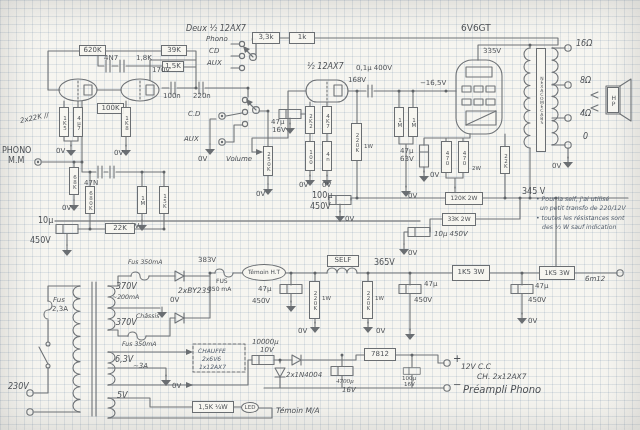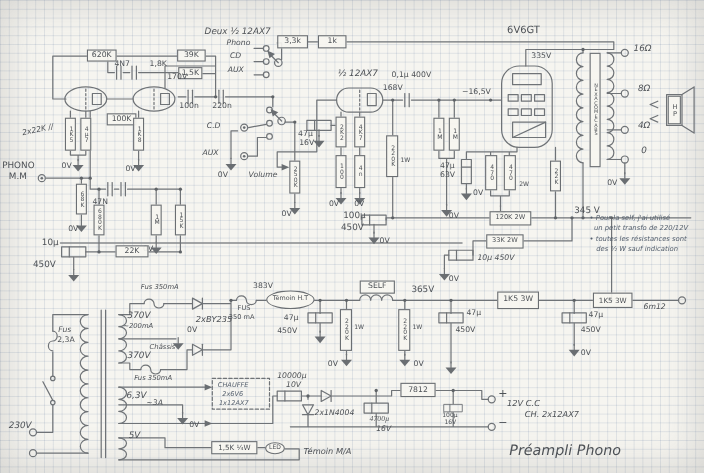--- a/index.html
+++ b/index.html
@@ -408,21 +408,21 @@
     <div class="lbl k-note" style="left: 542px; top: 224px;">des ½ W sauf indication</div>
     <div class="lbl k-res" style="left: 452px; top: 265px; width: 38px; height: 16px; font-size: 7px;">1K5 3W</div>
     <div class="lbl k-res" style="left: 539px; top: 266px; width: 36px; height: 14px; font-size: 6.5px;">1K5 3W</div>
     <div class="lbl k-t" style="left: 625px; top: 264px; font-size: 8px; padding-left: 36px;">HT</div>
     <div class="lbl k-t" style="left: 585px; top: 276px; font-size: 7px; font-style: italic;">6m12</div>
     <div class="lbl k-t" style="left: 424px; top: 281px; font-size: 7px;">47µ</div>
     <div class="lbl k-t" style="left: 414px; top: 297px; font-size: 7px;">450V</div>
     <div class="lbl k-t" style="left: 535px; top: 283px; font-size: 7px;">47µ</div>
     <div class="lbl k-t" style="left: 528px; top: 297px; font-size: 7px;">450V</div>
     <div class="lbl k-t" style="left: 528px; top: 318px; font-size: 7px;">0V</div>
-    <div class="lbl k-t" style="left: 198px; top: 257px; font-size: 7px; margin-left: 32px;">383V</div>
+    <div class="lbl k-t" style="left: 198px; top: 257px; font-size: 7px;">383V</div>
     <div class="lbl k-t" style="left: 216px; top: 278px; font-size: 6px;">FUS</div>
     <div class="lbl k-t" style="left: 208px; top: 286px; font-size: 6px;">350 mA</div>
     <div class="lbl k-oval" style="left: 242px; top: 264px; width: 44px; height: 17px;">Témoin H.T</div>
     <div class="lbl k-t" style="left: 258px; top: 286px; font-size: 7px;">47µ</div>
     <div class="lbl k-t" style="left: 252px; top: 298px; font-size: 7px;">450V</div>
     <div class="lbl k-resv" style="left: 309px; top: 281px; width: 11px; height: 38px;">220K</div>
     <div class="lbl k-t" style="left: 322px; top: 296px; font-size: 5.5px;">1W</div>
     <div class="lbl k-t" style="left: 298px; top: 328px; font-size: 7px;">0V</div>
     <div class="lbl k-res" style="left: 327px; top: 255px; width: 32px; height: 12px; font-size: 7px;">SELF</div>
     <div class="lbl k-t" style="left: 374px; top: 259px; font-size: 8px;">365V</div>
@@ -452,17 +452,17 @@
     <div class="lbl k-t" style="left: 286px; top: 372px; font-size: 7px; font-style: italic;">2x1N4004</div>
     <div class="lbl k-t" style="left: 336px; top: 378px; font-size: 7px; font-style: italic; font-family: Liberation Serif, serif;">4700µ</div>
     <div class="lbl k-t" style="left: 342px; top: 387px; font-size: 7px; font-style: italic;">16V</div>
     <div class="lbl k-res" style="left: 364px; top: 348px; width: 32px; height: 13px; font-size: 7px;">7812</div>
     <div class="lbl k-t" style="left: 402px; top: 376px; font-size: 5.5px;">100µ</div>
     <div class="lbl k-t" style="left: 404px; top: 382px; font-size: 5.5px;">16V</div>
     <div class="lbl k-t" style="left: 453px; top: 354px; font-size: 10px;">+</div>
     <div class="lbl k-t" style="left: 461px; top: 363px; font-size: 7.5px; font-style: italic;">12V C.C</div>
     <div class="lbl k-t" style="left: 477px; top: 373px; font-size: 7.5px; font-style: italic;">CH. 2x12AX7</div>
     <div class="lbl k-t" style="left: 453px; top: 380px; font-size: 10px;">−</div>
-    <div class="lbl k-t" style="left: 463px; top: 385px; font-size: 13px; font-style: italic; margin-top: 19px;">Préampli Phono</div>
+    <div class="lbl k-t" style="left: 463px; top: 385px; font-size: 10px; font-style: italic;">Préampli Phono</div>
     <div class="lbl k-res" style="left: 192px; top: 401px; width: 42px; height: 12px; font-size: 6.5px;">1,5K ¼W</div>
     <div class="lbl k-oval" style="left: 241px; top: 402px; width: 18px; height: 11px; font-size: 5.5px;">LED</div>
     <div class="lbl k-t" style="left: 276px; top: 407px; font-size: 7.5px; font-style: italic;">Témoin M/A</div>
   </div>
 
 </body></html>

